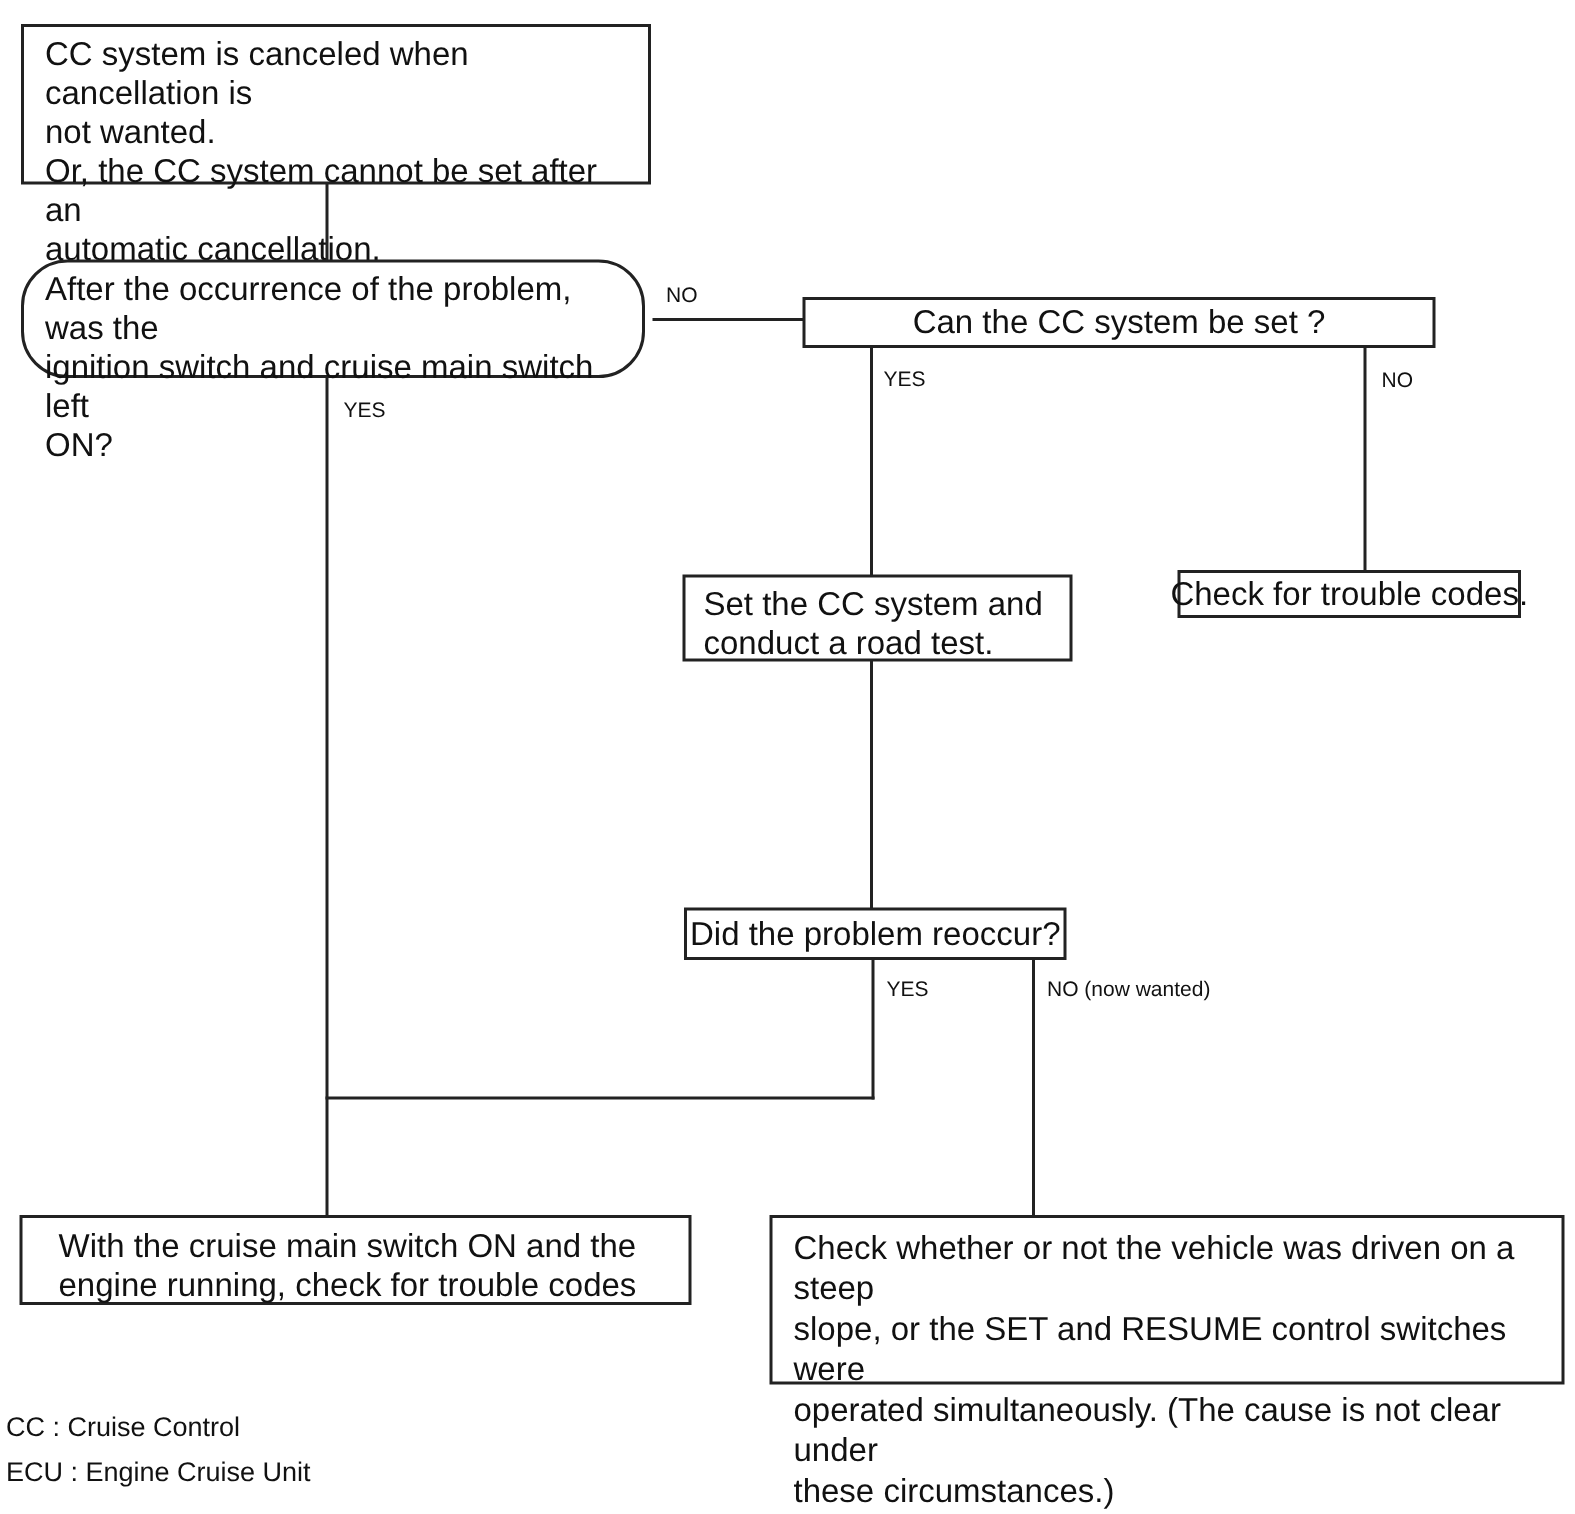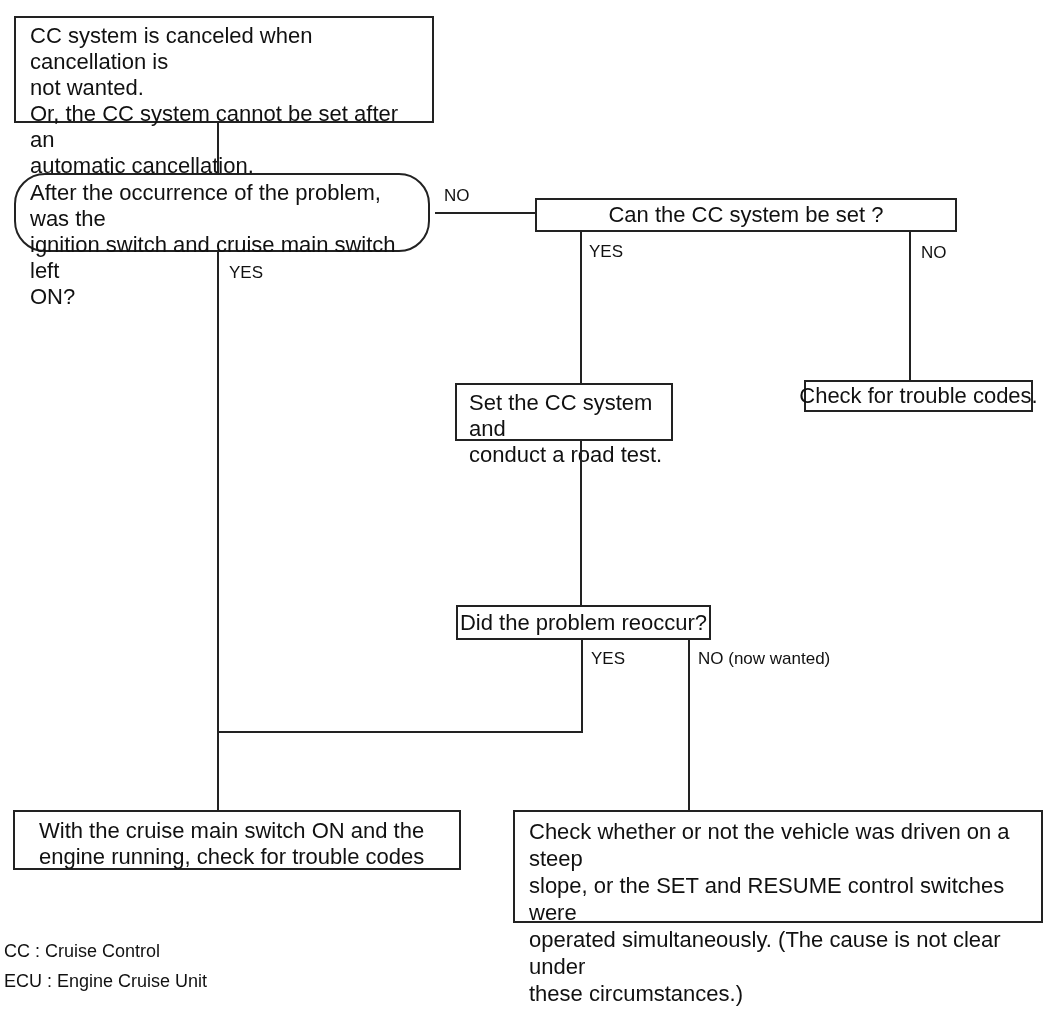--- a/index.html
+++ b/index.html
@@ -36,21 +36,21 @@
     justify-content:center;
     text-align:right;
     white-space:pre;
   }
   .connector{
     position:absolute;
     background:var(--line-color);
   }
   .branch-label{
     position:absolute;
-    font-size:17px;
+    font-size:14px;
     line-height:20px;
     white-space:nowrap;
     color:var(--text-color);
   }
   .legend{
     position:absolute;
     left:4px;
     top:936px;
     font-size:18px;
     line-height:30px;
@@ -66,24 +66,24 @@
 not wanted.
 Or, the CC system cannot be set after an
 automatic cancellation.</div>
 
   <div class="node left" style="left:14px;top:173px;width:416px;height:79px;border-radius:31px;">After the occurrence of the problem, was the
 ignition switch and cruise main switch left
 ON?</div>
 
   <div class="node center" style="left:535px;top:198px;width:422px;height:34px;">Can the CC system be set ?</div>
 
-  <div class="node left" style="left:455px;top:383px;width:218px;height:58px;padding-left:12px;">Set the CC system and
+  <div class="node left" style="left:455px;top:383px;width:260px;height:58px;padding-left:12px;">Set the CC system and
 conduct a road test.</div>
 
-  <div class="node center" style="left:804px;top:380px;width:229px;height:32px;">Check for trouble codes.</div>
+  <div class="node center" style="left:785px;top:380px;width:229px;height:32px;">Check for trouble codes.</div>
 
   <div class="node center" style="left:456px;top:605px;width:255px;height:35px;">Did the problem reoccur?</div>
 
   <div class="node left" style="left:13px;top:810px;width:448px;height:60px;padding-top:6px;padding-left:24px;">With the cruise main switch ON and the
 engine running, check for trouble codes</div>
 
   <div class="node left" style="left:513px;top:810px;width:530px;height:113px;padding-top:6px;line-height:27px;">Check whether or not the vehicle was driven on a steep
 slope, or the SET and RESUME control switches were
 operated simultaneously. (The cause is not clear under
 these circumstances.)</div>

